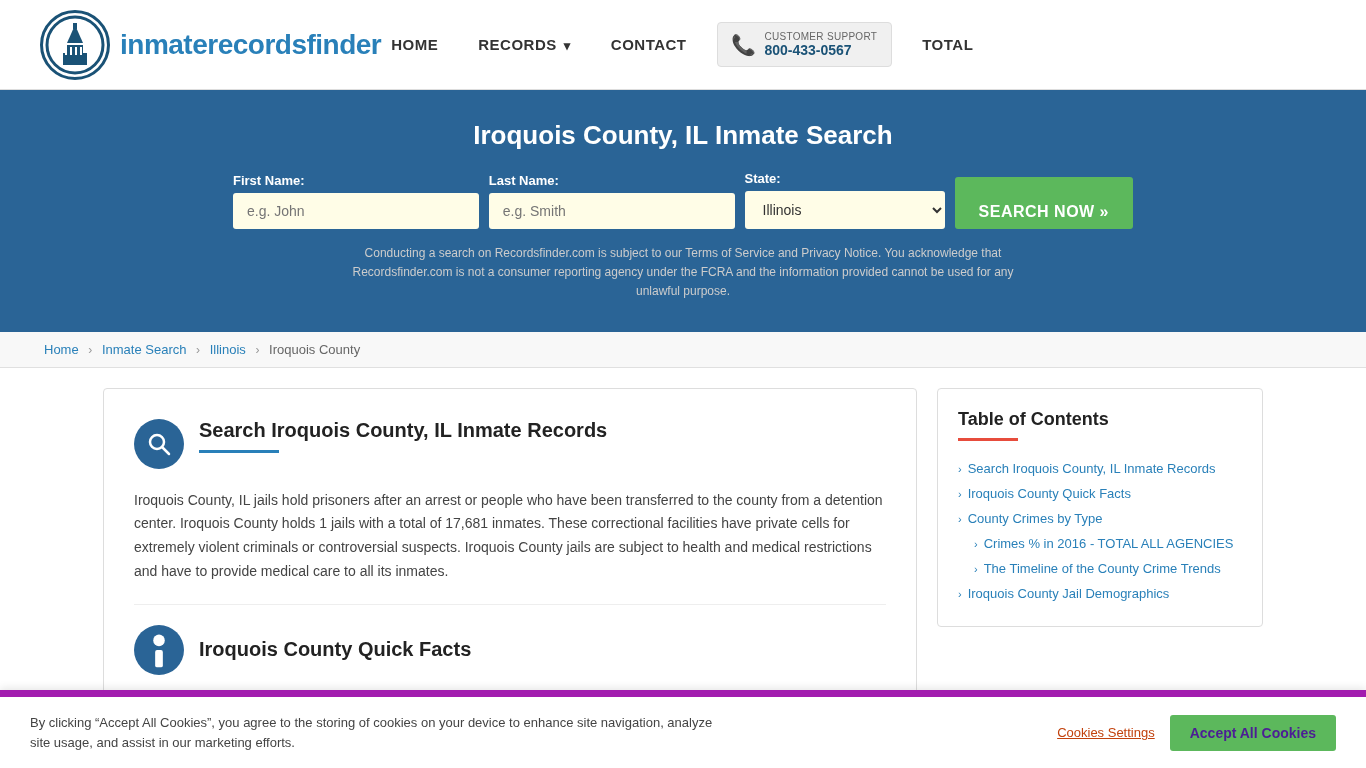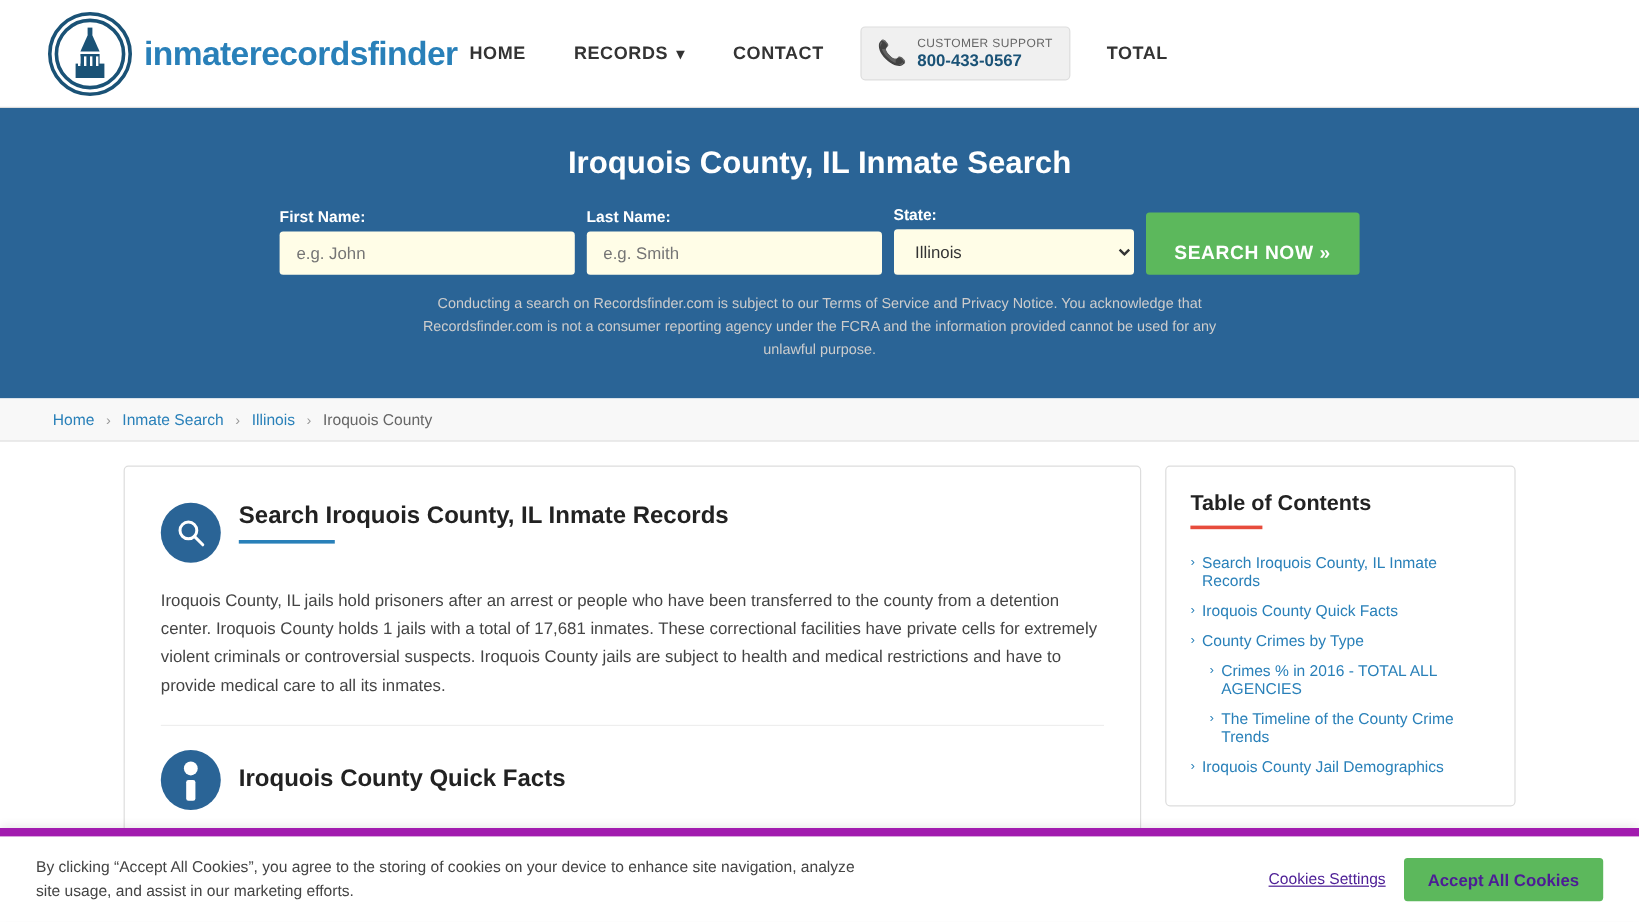--- a/index.html
+++ b/index.html
@@ -180,21 +180,21 @@
     }
     .content-area {
       flex: 1;
       border: 1px solid #ddd;
       border-radius: 4px;
       padding: 30px;
       background: #fff;
       margin-right: 20px;
     }
     .sidebar {
-      width: 292px;
+      width: 326px;
       border: 1px solid #ddd;
       border-radius: 4px;
       padding: 20px;
       background: #fff;
     }
 
     
     .section-header {
       display: flex;
       align-items: flex-start;
@@ -313,21 +313,21 @@
     }
     .cookie-actions {
       display: flex;
       align-items: center;
       gap: 15px;
       flex-shrink: 0;
     }
     .cookies-settings-btn {
       background: none;
       border: none;
-      color: #4c1d95;
+      color: #c2410c;
       text-decoration: underline;
       cursor: pointer;
       font-size: 13px;
     }
     .accept-cookies-btn {
       background: #5cb85c;
       color: #4c1d95;
       border: none;
       padding: 10px 20px;
       font-size: 14px;

